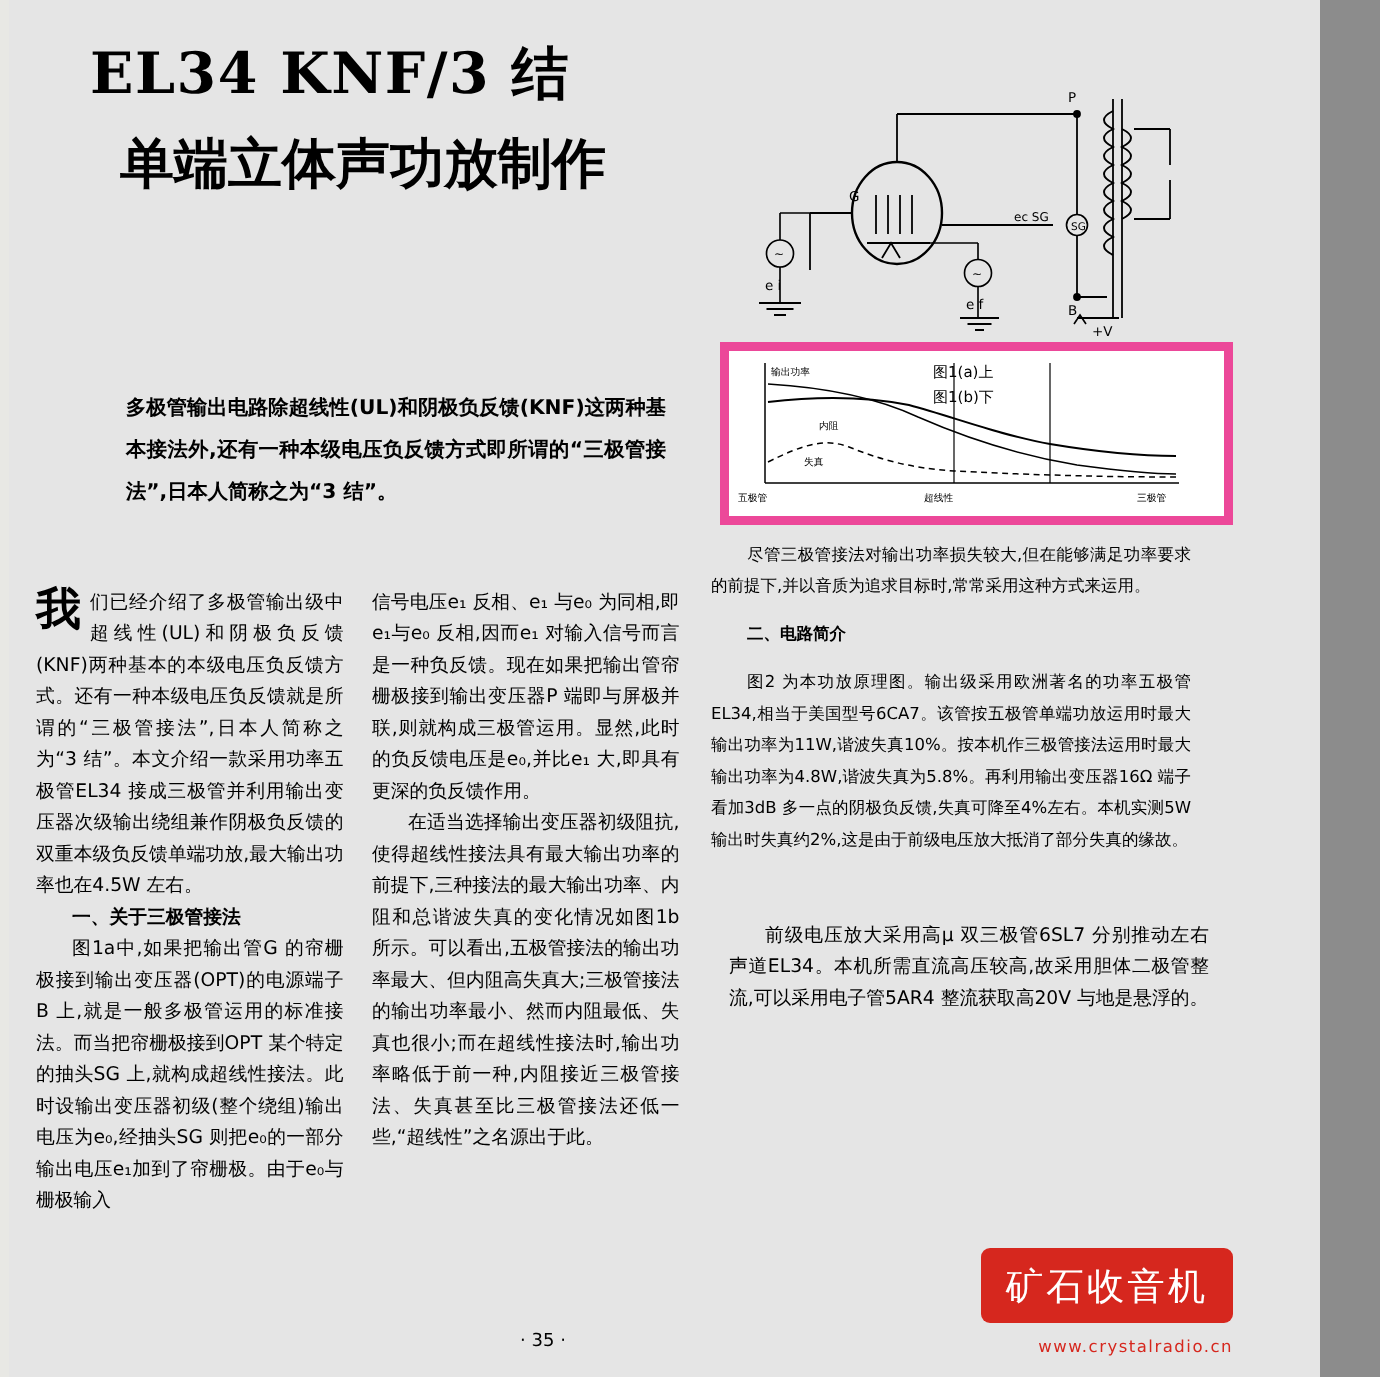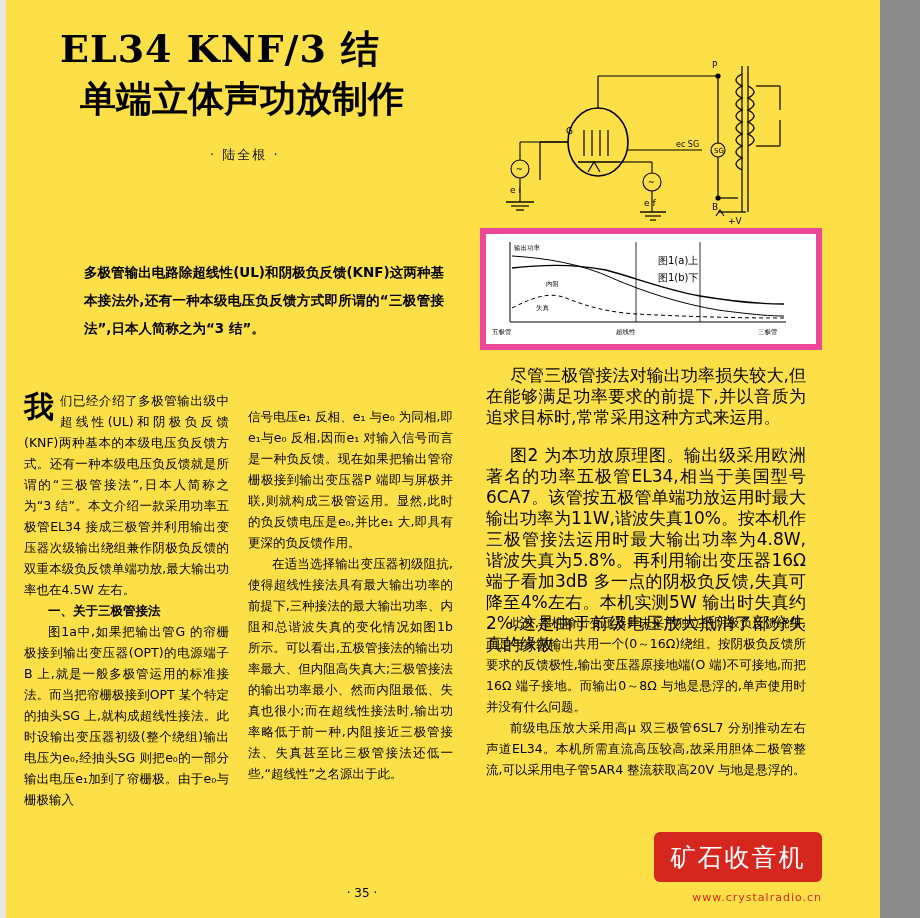--- a/index.html
+++ b/index.html
@@ -5,21 +5,21 @@
   html,body{margin:0;padding:0;}
   body{
     width:920px;height:918px;
     background:#ffffff;
     font-family:"DejaVu Sans", sans-serif;
     position:relative;
     overflow:hidden;
   }
   .page{
     position:absolute;left:0;top:0;width:880px;height:918px;
-    background:#fde047;
+    background:#e5e5e5;
     box-sizing:border-box;
   }
   .right-margin{
     position:absolute;right:0;top:0;width:40px;height:918px;
     background:#8c8c8c;
   }
   .scan-edge-left{
     position:absolute;left:0;top:0;width:6px;height:918px;
     background:#e8e8e4;
   }
@@ -34,20 +34,21 @@
     font-size:38px;
     letter-spacing:1px;
     color:#000;
     white-space:nowrap;
   }
   .title-line2{
     font-family:"DejaVu Sans", sans-serif;
     font-weight:bold;
     font-size:36px;
     color:#000;
+    margin-top:10px;
     margin-left:20px;
     white-space:nowrap;
   }
   .byline{
     margin-top:22px;
     margin-left:150px;
     font-size:13px;
     letter-spacing:2px;
     color:#111;
   }
@@ -65,44 +66,44 @@
   
   .fig-schematic{
     position:absolute;left:480px;top:30px;width:330px;height:195px;
   }
   .fig-curve{
     position:absolute;left:480px;top:228px;width:330px;height:110px;
     border:6px solid #ec4899;
     background:#fff;
   }
   .fig-caption-right{
-    position:absolute;left:622px;top:252px;font-size:10px;line-height:17px;color:#000;margin-left:36px;
+    position:absolute;left:622px;top:240px;font-size:10px;line-height:17px;color:#000;
   }
 
   
   .rcol-top{
-    position:absolute;left:486px;top:348px;width:320px;
-    font-size:17px;line-height:21px;text-align:justify;color:#000;
+    position:absolute;left:474px;top:348px;width:320px;
+    font-size:11px;line-height:21px;text-align:justify;color:#000;
   }
   .rcol-top .indent{text-indent:24px;}
   .sec-head{
     text-indent:24px;
     font-weight:bold;
   }
 
   
   .col{
     position:absolute;top:390px;
     font-size:12.5px;
     line-height:21px;
     color:#000;
     text-align:justify;
   }
   #col1{left:24px;width:205px;}
-  #col2{left:248px;width:205px;margin-top:16px;}
+  #col2{left:248px;width:205px;}
   #col3{left:486px;width:320px;top:612px;}
   .col p{margin:0;}
   .col p.indent{text-indent:24px;}
   .col p.head{text-indent:24px;font-weight:bold;}
   .dropcap-para{position:relative;}
   .dropcap{
     float:left;
     font-size:30px;
     line-height:30px;
     font-weight:bold;
@@ -137,21 +138,20 @@
 </style>
 </head>
 <body>
 
 <div class="page">
   <div class="scan-edge-left"></div>
 
   <div class="title-wrap">
     <div class="title-line1">EL34 KNF/3 结</div>
     <div class="title-line2">单端立体声功放制作</div>
-    <div class="byline">· 陆全根 ·</div>
   </div>
 
   <div class="lead">多极管输出电路除超线性(UL)和阴极负反馈(KNF)这两种基本接法外,还有一种本级电压负反馈方式即所谓的“三极管接法”,日本人简称之为“3 结”。</div>
 
   <div class="fig-schematic">
     <svg width="330" height="195" viewBox="0 0 330 195">
 
       <ellipse cx="118" cy="112" rx="30" ry="34" fill="none" stroke="#000" stroke-width="1.6"></ellipse>
 
       <line x1="104" y1="126" x2="104" y2="100" stroke="#000" stroke-width="1.2"></line>
@@ -237,39 +237,39 @@
     </svg>
   </div>
 
   <div class="fig-caption-right">
     <div>图1(a)上</div>
     <div>图1(b)下</div>
   </div>
 
   <div class="rcol-top">
     <p class="indent">尽管三极管接法对输出功率损失较大,但在能够满足功率要求的前提下,并以音质为追求目标时,常常采用这种方式来运用。</p>
+    <p class="sec-head">二、电路简介</p>
     <p class="indent">图2 为本功放原理图。输出级采用欧洲著名的功率五极管EL34,相当于美国型号6CA7。该管按五极管单端功放运用时最大输出功率为11W,谐波失真10%。按本机作三极管接法运用时最大输出功率为4.8W,谐波失真为5.8%。再利用输出变压器16Ω 端子看加3dB 多一点的阴极负反馈,失真可降至4%左右。本机实测5W 输出时失真约2%,这是由于前级电压放大抵消了部分失真的缘故。</p>
   </div>
 
   <div class="col" id="col1">
     <p class="dropcap-para">
       <span class="dropcap">我</span>
       <span>们已经介绍了多极管输出级中超线性(UL)和阴极负反馈(KNF)两种基本的本级电压负反馈方式。还有一种本级电压负反馈就是所谓的“三极管接法”,日本人简称之为“3 结”。本文介绍一款采用功率五极管EL34 接成三极管并利用输出变压器次级输出绕组兼作阴极负反馈的双重本级负反馈单端功放,最大输出功率也在4.5W 左右。</span>
     </p>
     <p class="head">一、关于三极管接法</p>
     <p class="indent">图1a中,如果把输出管G 的帘栅极接到输出变压器(OPT)的电源端子B 上,就是一般多极管运用的标准接法。而当把帘栅极接到OPT 某个特定的抽头SG 上,就构成超线性接法。此时设输出变压器初级(整个绕组)输出电压为e₀,经抽头SG 则把e₀的一部分输出电压e₁加到了帘栅极。由于e₀与栅极输入</p>
   </div>
 
   <div class="col" id="col2">
     <p>信号电压e₁ 反相、e₁ 与e₀ 为同相,即e₁与e₀ 反相,因而e₁ 对输入信号而言是一种负反馈。现在如果把输出管帘栅极接到输出变压器P 端即与屏极并联,则就构成三极管运用。显然,此时的负反馈电压是e₀,并比e₁ 大,即具有更深的负反馈作用。</p>
     <p class="indent">在适当选择输出变压器初级阻抗,使得超线性接法具有最大输出功率的前提下,三种接法的最大输出功率、内阻和总谐波失真的变化情况如图1b 所示。可以看出,五极管接法的输出功率最大、但内阻高失真大;三极管接法的输出功率最小、然而内阻最低、失真也很小;而在超线性接法时,输出功率略低于前一种,内阻接近三极管接法、失真甚至比三极管接法还低一些,“超线性”之名源出于此。</p>
   </div>
 
   <div class="col" id="col3">
-    <p class="indent">此外,本机输出变压器并未采用独立的阴极负反馈绕组,而是与次级输出共用一个(0～16Ω)绕组。按阴极负反馈所要求的反馈极性,输出变压器原接地端(O 端)不可接地,而把16Ω 端子接地。而输出0～8Ω 与地是悬浮的,单声使用时并没有什么问题。</p>
     <p class="indent">前级电压放大采用高μ 双三极管6SL7 分别推动左右声道EL34。本机所需直流高压较高,故采用胆体二极管整流,可以采用电子管5AR4 整流获取高20V 与地是悬浮的。</p>
   </div>
 
   <div class="pagenum">· 35 ·</div>
 
   <div class="watermark">矿石收音机</div>
   <div class="wm-url">www.crystalradio.cn</div>
 </div>
 
 <div class="right-margin"></div>

